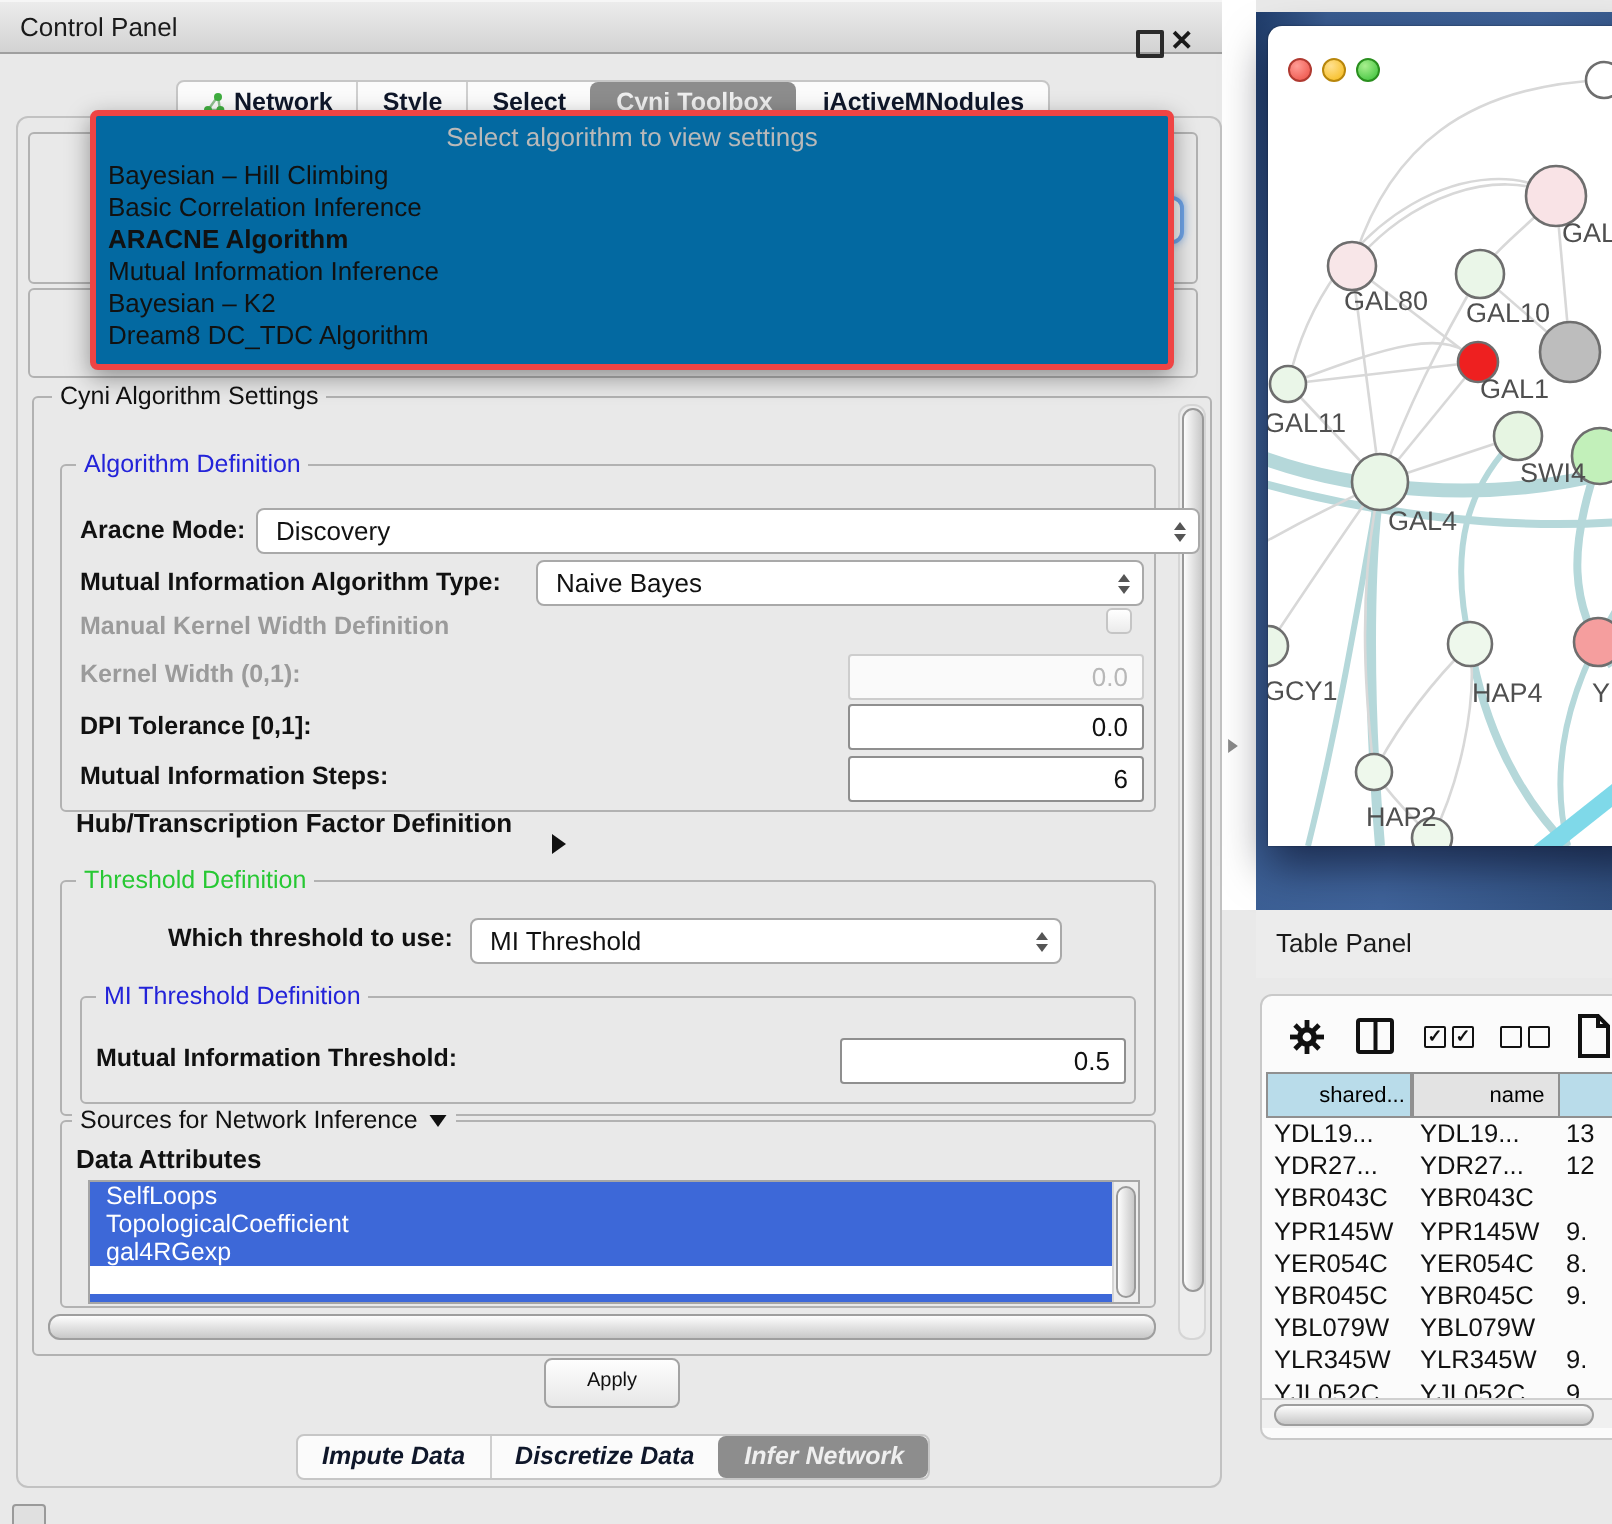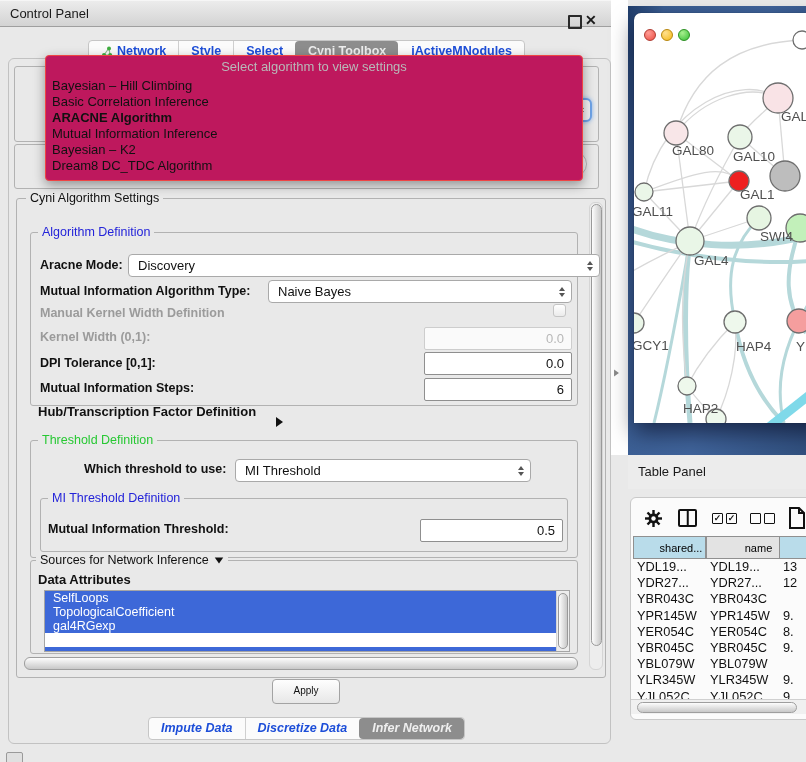--- a/index.html
+++ b/index.html
@@ -5,27 +5,27 @@
   html,body{margin:0;padding:0;}
   body{width:806px;height:762px;position:relative;background:#e9e9e9;
        font-family:"Liberation Sans", sans-serif; -webkit-font-smoothing:antialiased; overflow:hidden;}
   .a{position:absolute;}
   
   .titlebar{background:linear-gradient(#ececec,#d3d3d3);border-bottom:1px solid #9f9f9f;border-top:1px solid #f6f6f6;}
   .titlebar .t{font-size:13px;color:#1a1a1a;line-height:25px;padding-left:10px;}
   .float-ico{width:10px;height:10px;border:2px solid #2a2a2a;border-radius:1px;background:transparent;}
   .close-ico{font-size:14px;font-weight:bold;color:#1a1a1a;line-height:14px;}
   .tabstrip{display:flex;align-items:stretch;background:#fbfbfb;border:1px solid #c6c6c6;border-radius:4px;height:21px;z-index:6;}
-  .tab{font-size:12.5px;font-weight:bold;color:#1d4ed8;line-height:21px;padding:0 12px;white-space:nowrap;display:flex;align-items:center;gap:4px;}
+  .tab{font-size:12.5px;font-weight:bold;color:#0f172a;line-height:21px;padding:0 12px;white-space:nowrap;display:flex;align-items:center;gap:4px;}
   .tab+.tab{border-left:1px solid #cfcfcf;}
   .tab.sel{background:#8d8d8d;color:#efefef;border-radius:4px;border-left-color:transparent;}
   .tab.sel+.tab{border-left-color:transparent;}
   .content-panel{background:#e9e9e9;border:1px solid #c2c2c2;border-radius:6px;}
   
-  .popup{background:#be185d;border:1px solid #ef4444;border-radius:4px;box-shadow:0 4px 12px rgba(0,0,0,.38);z-index:10;}
+  .popup{background:#0369a1;border:3px solid #ef4444;border-radius:4px;box-shadow:0 4px 12px rgba(0,0,0,.38);z-index:10;}
   .popup .hint{font-size:13px;color:#b9b9b9;text-align:center;line-height:22px;}
   .pitem{font-size:13px;color:#111;line-height:16px;padding-left:6px;white-space:nowrap;}
   .pitem.sel{font-weight:bold;}
   
   .grp{border:1px solid #b2b2b2;border-radius:3px;background:transparent;}
   .legend{background:#e9e9e9;padding:0 4px;font-size:12.5px;color:#111;white-space:nowrap;z-index:3;display:flex;align-items:center;gap:5px;}
   .t-blue{color:#2323d9;}
   .lbl{font-size:12.5px;font-weight:bold;color:#111;white-space:nowrap;}
   .lbl.dis{color:#9b9b9b;}
   .combo{background:#fff;border:1px solid #a9a9a9;border-radius:4px;font-size:13px;color:#111;line-height:22px;padding-left:9px;box-sizing:border-box;height:23px;}

